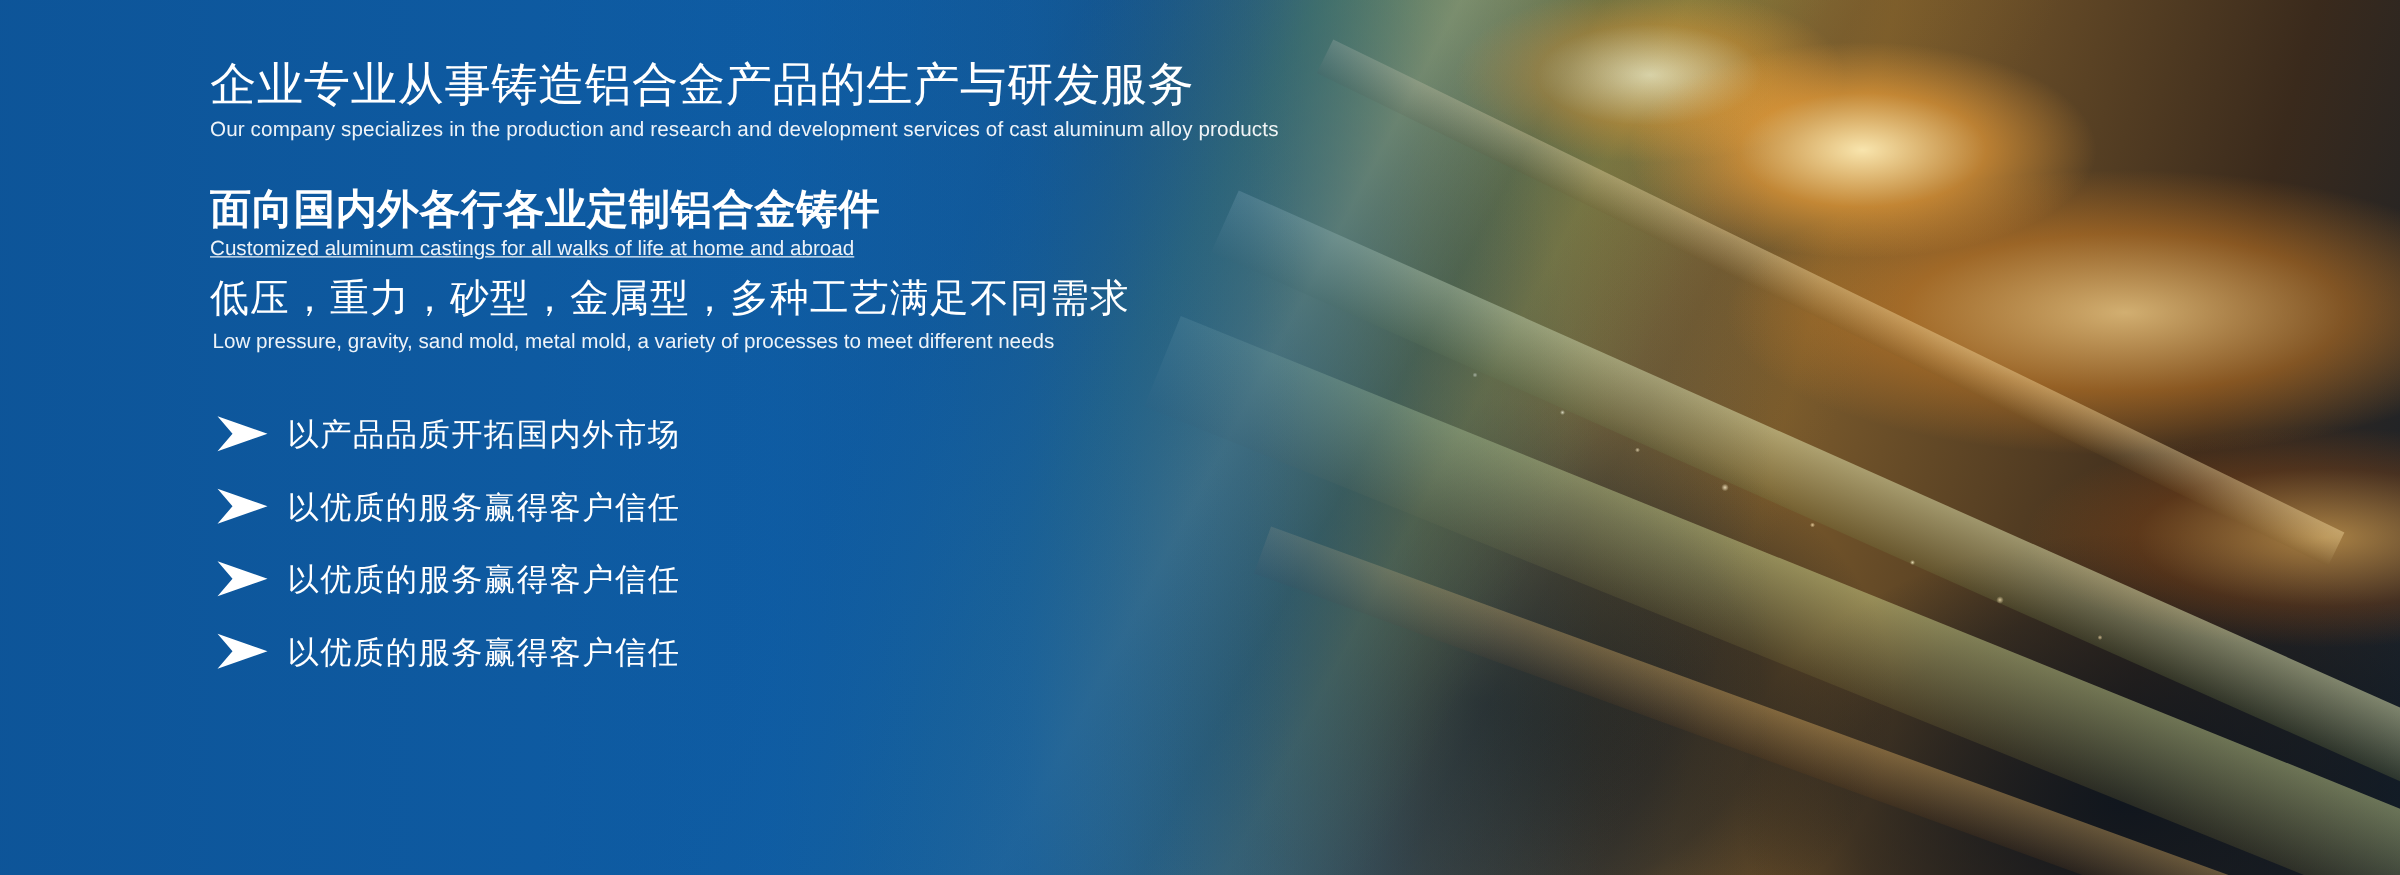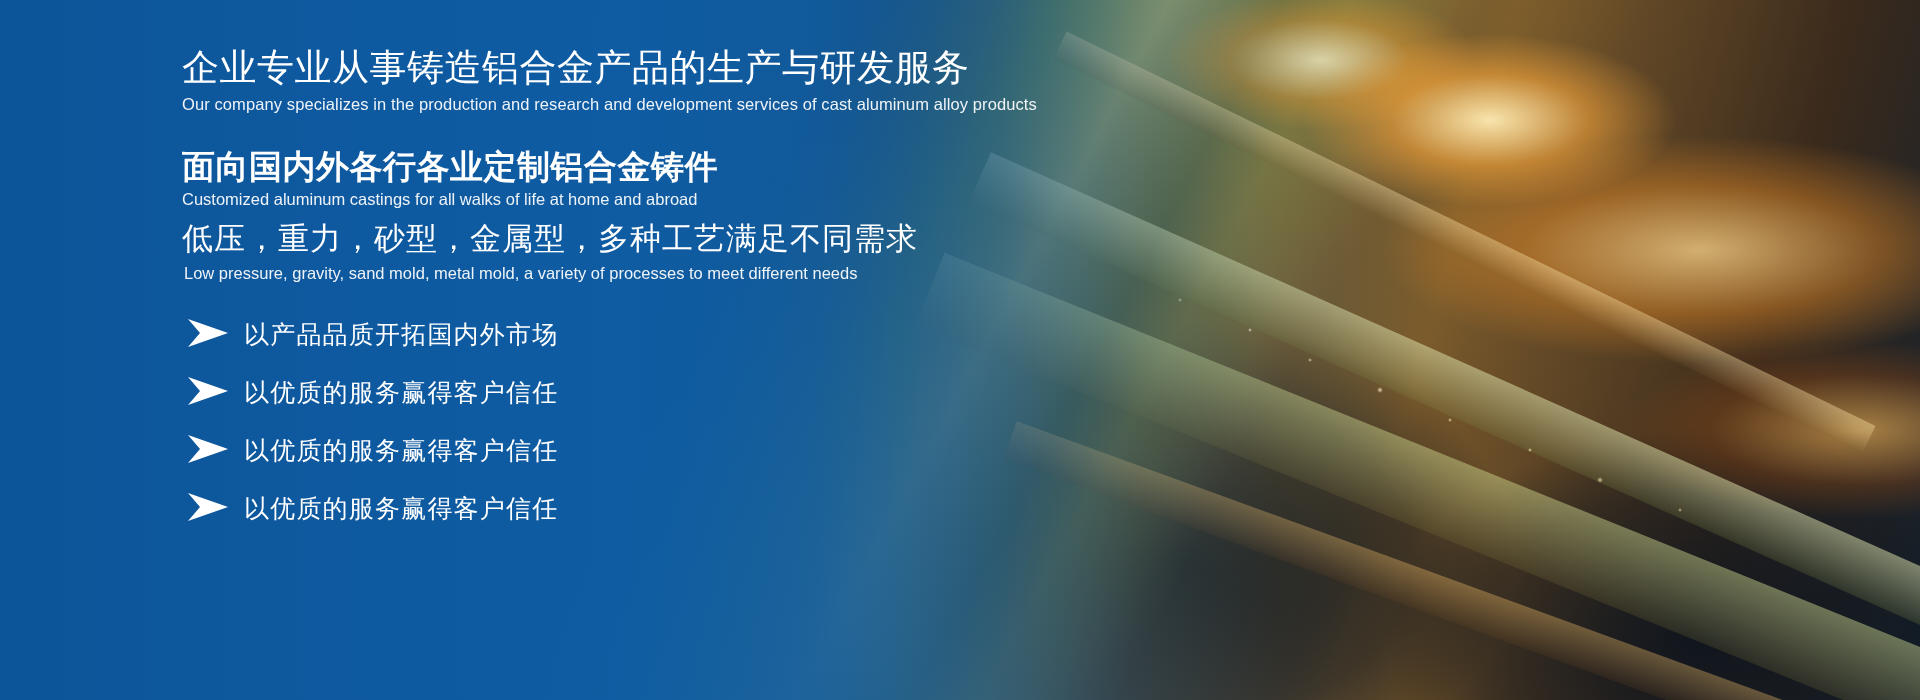--- a/index.html
+++ b/index.html
@@ -77,21 +77,21 @@
       rgba(25,60,100,0) 1420px);
   }
   .overlay-soft {
     position:absolute; inset:0;
     background:linear-gradient(90deg, rgba(10,60,115,.35) 0%, rgba(10,60,115,0) 55%);
   }
 
   
   .content {
     position:absolute;
-    left:182px; top:0;
+    left:168px; top:0;
     width:1100px; height:576px;
     color:#ffffff;
   }
 
   .h1 {
     font-size:37px; font-weight:400; letter-spacing:.5px;
     line-height:1.1; color:#fff;
     position:absolute; left:0; top:48px; white-space:nowrap;
   }
   .sub1 {
@@ -101,40 +101,40 @@
   }
 
   .h2 {
     font-size:33px; font-weight:700; letter-spacing:.5px;
     color:#fff;
     position:absolute; left:0; top:145px; white-space:nowrap;
   }
   .sub2 {
     font-size:16.5px; font-weight:400;
     color:rgba(255,255,255,.93);
-    position:absolute; left:0; top:190px; white-space:nowrap;
+    position:absolute; left:0; top:190px; white-space:nowrap;text-decoration:underline;
   }
 
   .h3 {
     font-size:31px; font-weight:400; letter-spacing:1px;
     color:#fff;
     position:absolute; left:0; top:218px; white-space:nowrap;text-align:right;
   }
   .sub3 {
     font-size:16.5px; font-weight:400;
     color:rgba(255,255,255,.93);
     position:absolute; left:2px; top:264px; white-space:nowrap;text-align:right;
   }
 
   .bullets {
     position:absolute; left:4px; top:318px;
     list-style:none;
   }
   .bullet {
-    display:flex; align-items:flex-start;
+    display:flex; align-items:center;
     height:58px;
   }
   .arrow {
     width:44px; height:30px;
     margin-right:14px;
     flex:0 0 auto;
     display:block;
   }
   .bullet-text {
     font-size:25px; font-weight:400; letter-spacing:1.2px;

